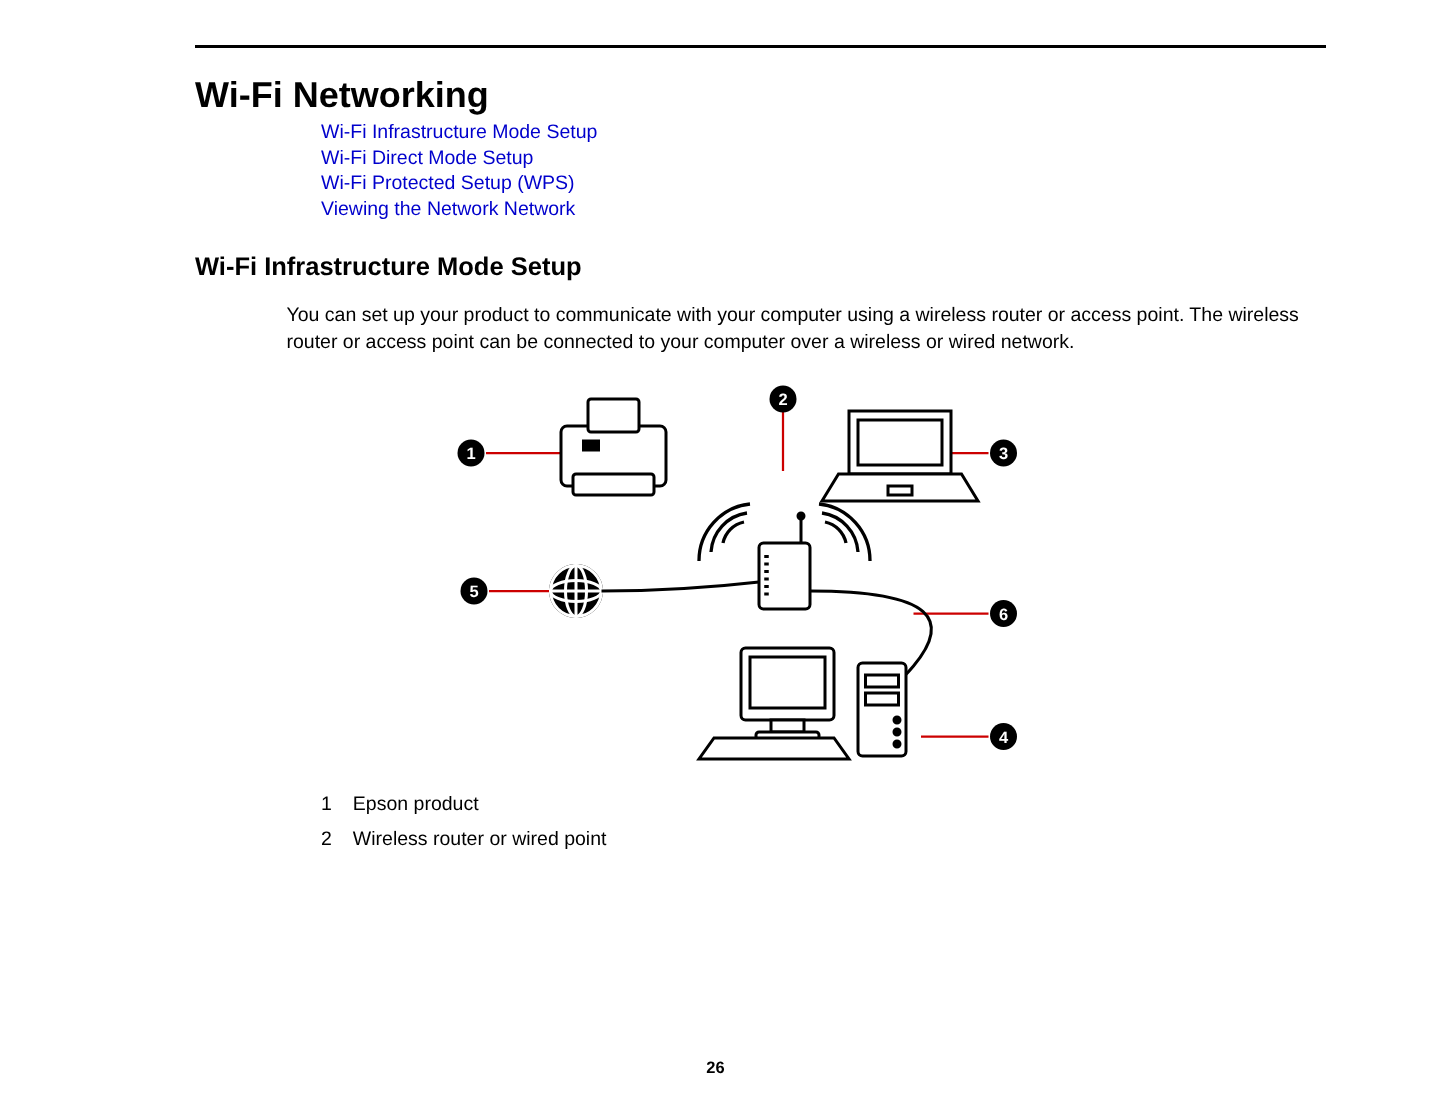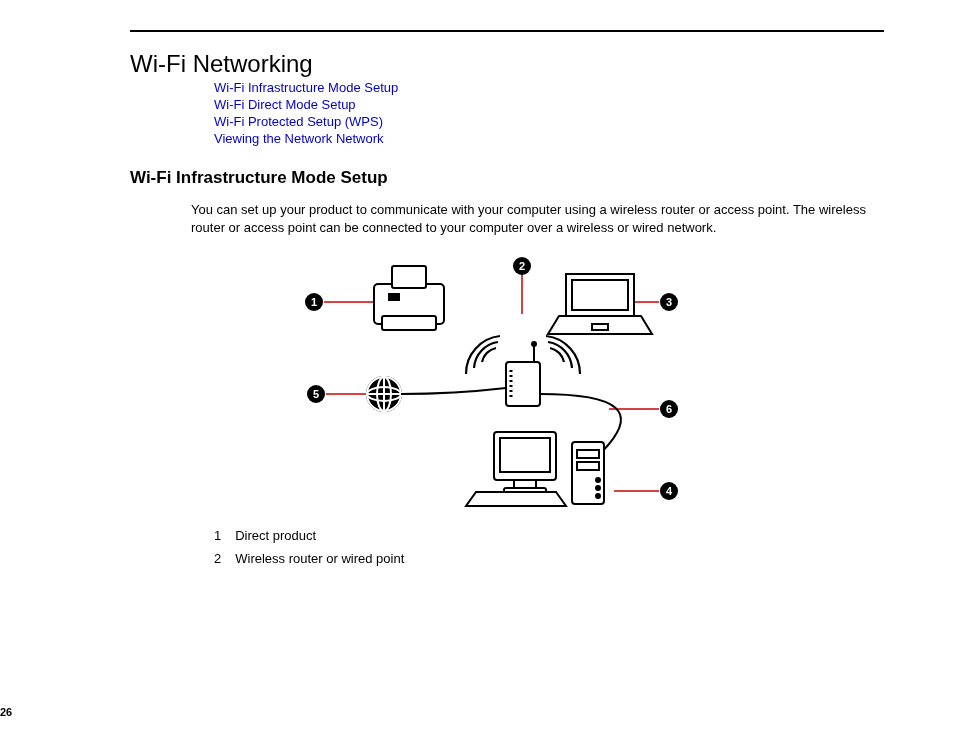--- a/index.html
+++ b/index.html
@@ -17,21 +17,21 @@
     box-sizing: border-box;
     padding: 30px 70px 20px 130px;
   }
   .hr-top {
     border: none;
     border-top: 2px solid #000;
     margin: 0 0 18px 0;
   }
   h1.title {
     font-size: 24px;
-    font-weight: normal;
+    font-weight: bold;
     margin: 0 0 0 0;
   }
   .intro-block {
     margin-left: 84px;
   }
   .intro-text {
     margin: 0 0 8px 0;
   }
   .link-list {
     list-style: none;
@@ -67,21 +67,21 @@
   }
   .legend-table td {
     padding: 4px 14px 4px 0;
     vertical-align: top;
   }
   .page-num {
     position: absolute;
     bottom: 20px;
     left: 0;
     right: 0;
-    text-align: left;
+    text-align: center;
     font-size: 11px;
     font-weight: bold;
   }
 </style>
 </head>
 <body>
 
 <div class="page">
   <hr class="hr-top">
 
@@ -188,21 +188,21 @@
         <circle cx="384" cy="234" r="2" fill="#000"></circle>
         <circle cx="384" cy="242" r="2" fill="#000"></circle>
       </g>
     </svg>
   </div>
 
   <table class="legend-table">
     <tbody>
         <tr>
       <td>1</td>
-      <td>Direct product</td>
+      <td>Epson product</td>
     </tr>
     <tr>
       <td>2</td>
       <td>Wireless router or wired point</td>
     </tr>
   </tbody>
     </table>
 
   <div class="page-num">26</div>
 </div>

